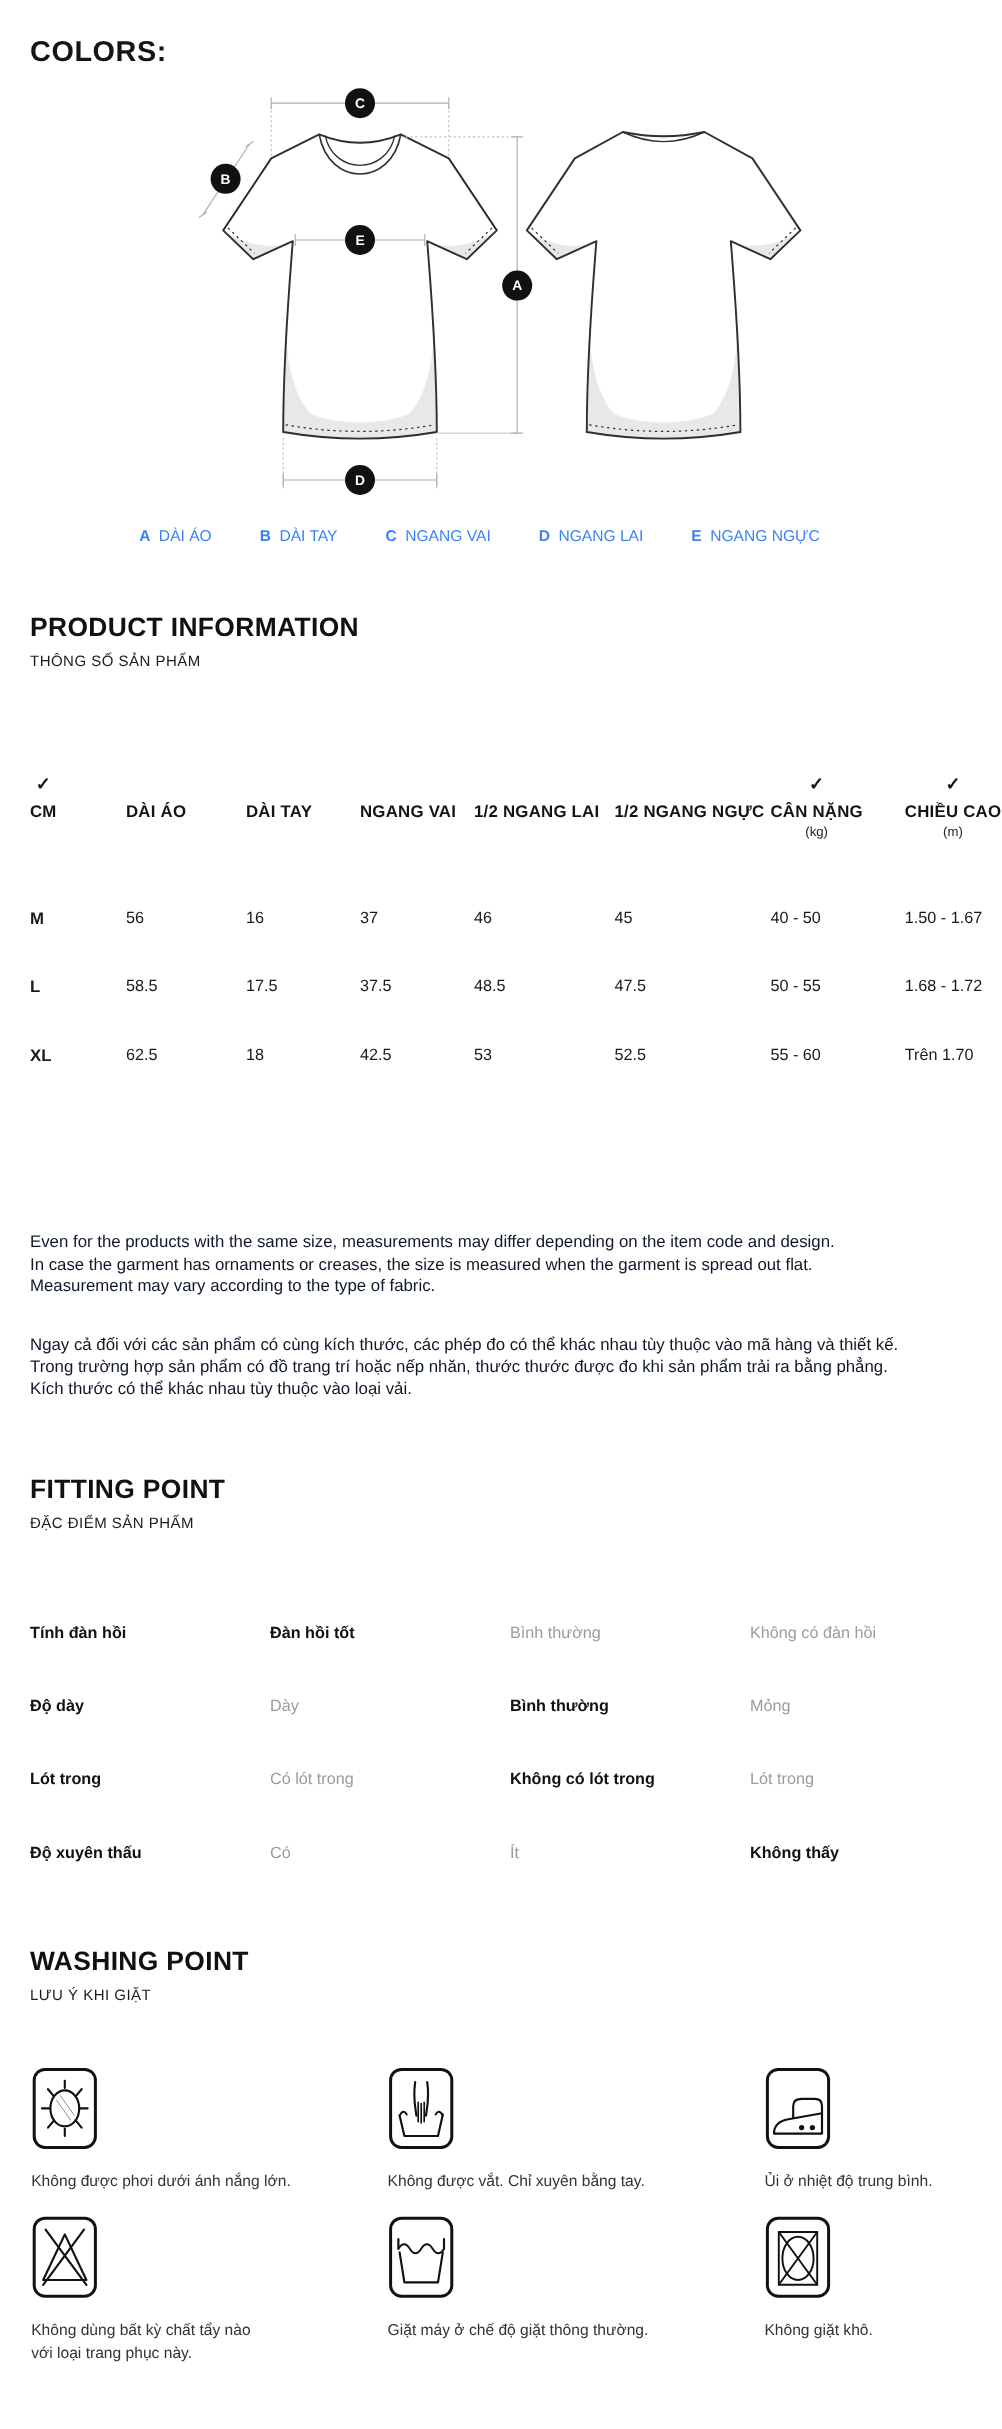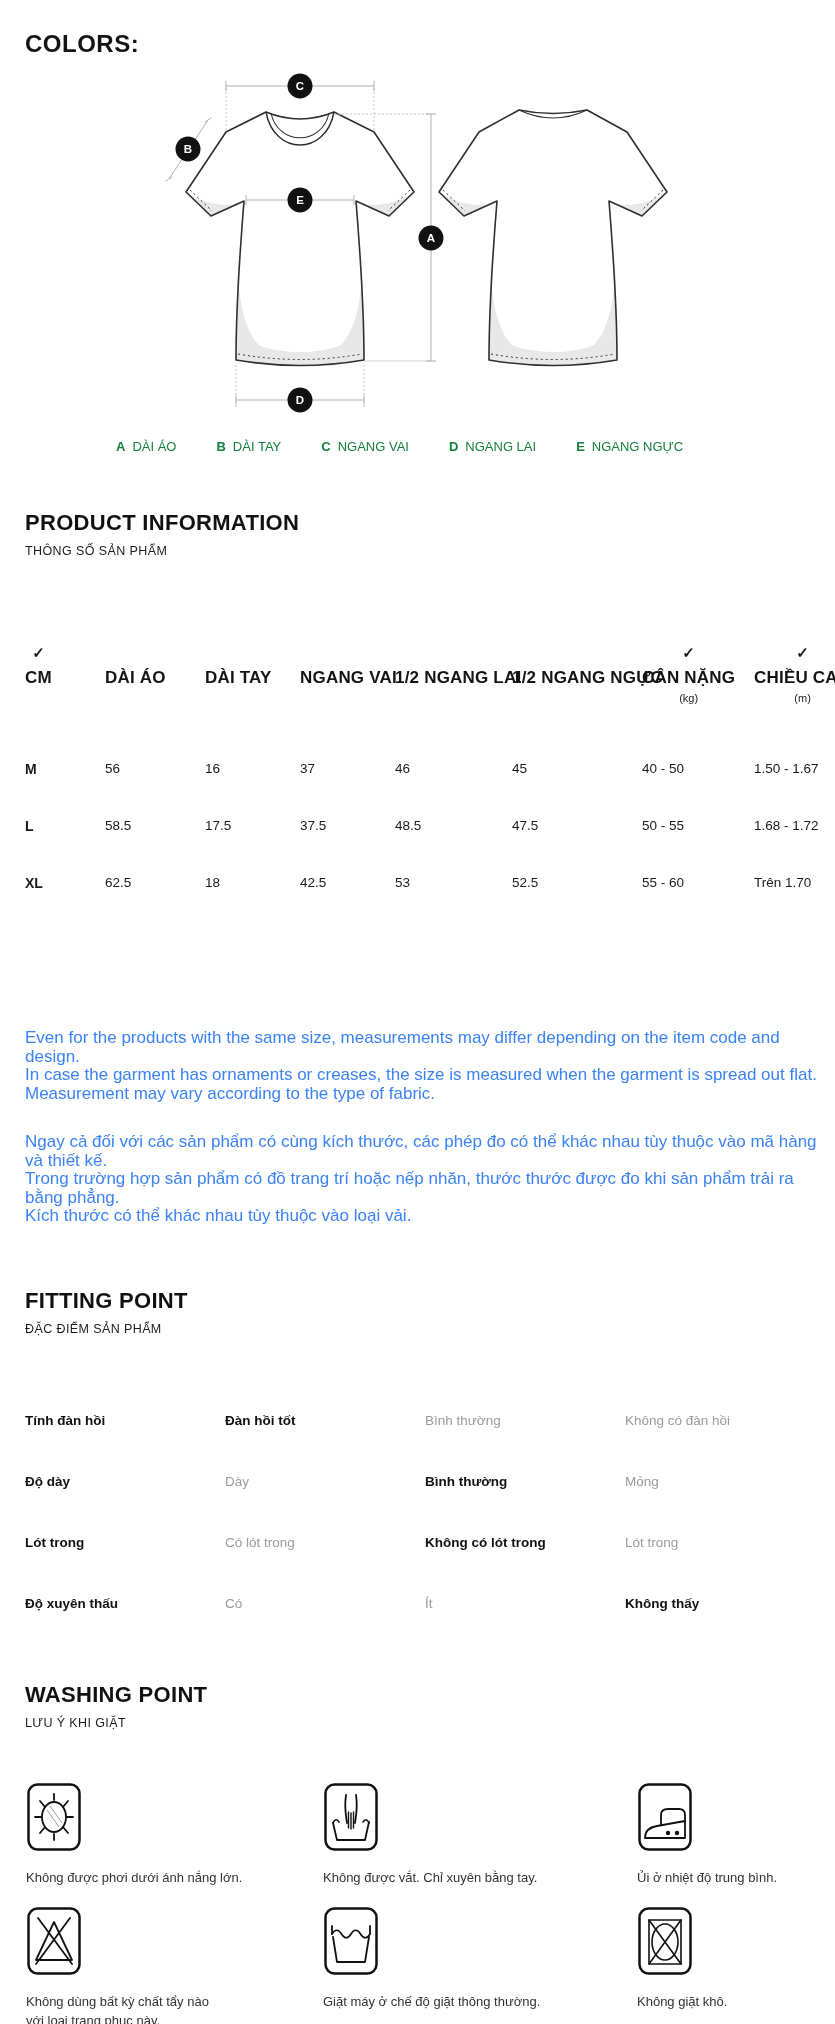--- a/index.html
+++ b/index.html
@@ -1,36 +1,36 @@
 <!DOCTYPE html>
 <html><head>
 <meta charset="utf-8">
 <style>
   html,body{margin:0;padding:0;background:#fff;}
   body{width:835px;height:2024px;overflow:hidden;font-family:"Liberation Sans",sans-serif;color:#141414;}
   .colors-title{margin:30px 0 0 25px;font-size:24px;font-weight:700;letter-spacing:.5px;}
   .diagram-wrap{margin:12px 0 0 158px;width:520px;height:345px;}
-  .legend{display:flex;gap:40px;margin:24px 0 0 116px;font-size:13px;color:#15803d;}
+  .legend{display:flex;gap:40px;margin:24px 0 0 116px;font-size:13px;color:#3b82f6;}
   .legend .li{white-space:nowrap;}
   .legend .lt{font-weight:700;margin-right:7px;}
   .section{margin-left:25px;}
   h2{margin:0;font-size:22px;font-weight:700;letter-spacing:.3px;color:#111;}
   .subtitle{margin-top:8px;font-size:12.5px;letter-spacing:.4px;color:#1c1c1c;}
   #product-info{margin-top:56px;}
   .stable{margin-top:86px;}
   .shead,.srow{display:grid;grid-template-columns:80px 100px 95px 95px 117px 130px 112px 1fr;padding-left:25px;}
   .hstack{display:inline-flex;flex-direction:column;align-items:center;justify-self:start;}
   .chk{height:24px;font-size:15px;font-weight:700;}
-  .hlabel{font-size:17px;font-weight:700;letter-spacing:.2px;white-space:nowrap;}
+  .hlabel{font-size:14px;font-weight:700;letter-spacing:.2px;white-space:nowrap;}
   .hunit{height:18px;font-size:11px;margin-top:4px;color:#222;}
   .sbody{margin-top:30px;}
   .srow{height:57px;align-items:center;font-size:13.5px;color:#1a1a1a;}
   .srow .size{font-weight:700;font-size:14px;}
   .notes{margin:118px 0 0 25px;}
-  .notes p{margin:0;font-size:17px;line-height:18.5px;color:#3b82f6;}
+  .notes p{margin:0;font-size:14px;line-height:18.5px;color:#0f172a;}
   .notes-vi{margin-top:30px;}
   #fitting{margin-top:62px;}
   .ftable{margin-top:54px;}
   .frow{display:grid;grid-template-columns:200px 200px 200px 1fr;padding-left:25px;height:61px;align-items:center;font-size:13.5px;}
   .flabel{font-weight:700;color:#111;}
   .fopt{color:#9b9b9b;}
   .fopt.sel{color:#111;font-weight:700;}
   #washing{margin-top:48px;}
   .wgrid{display:grid;grid-template-columns:278px 295px 1fr;padding-left:26px;margin-top:52px;row-gap:26px;gap:19px;}
   .wcap{margin-top:16px;font-size:13px;color:#333;line-height:19px;}

